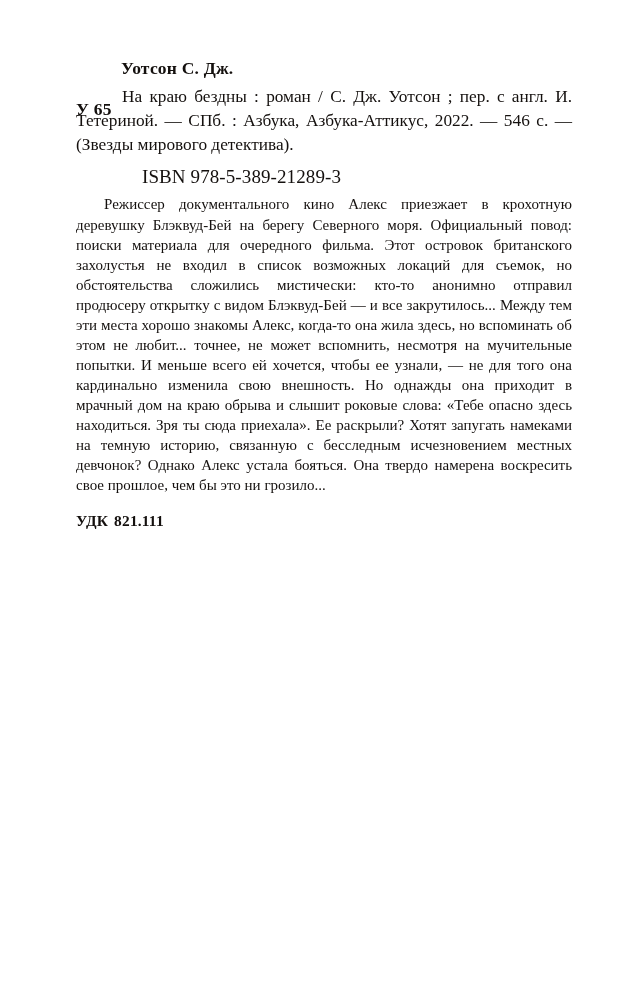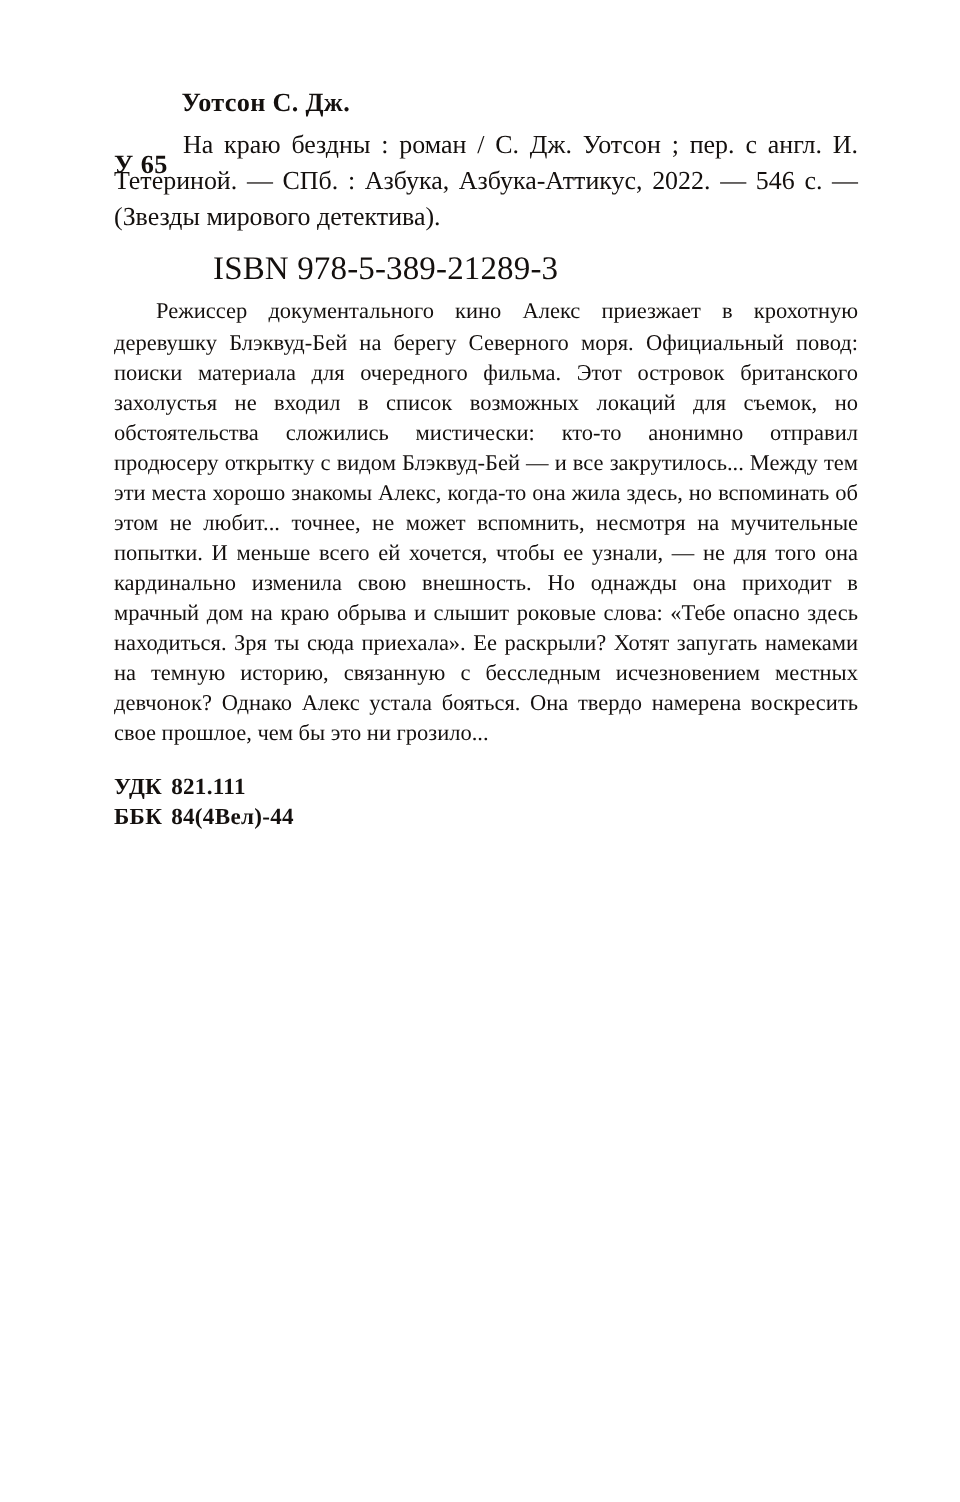--- a/index.html
+++ b/index.html
@@ -58,21 +58,21 @@
     font-size: 17.3px;
     line-height: 1.40;
     text-align: justify;
     text-justify: inter-word;
     margin: 0;
     text-indent: 46px;
     hyphens: manual;
   }
 
   .isbn-line {
-    font-size: 22px;
+    font-size: 19px;
     margin-top: 9px;
     margin-left: 66px;
     letter-spacing: 0.1px;
   }
 
   .annotation {
     font-size: 15px;
     line-height: 1.335;
     text-align: justify;
     text-justify: inter-word;
@@ -106,19 +106,16 @@
     </div>
 
     <div class="isbn-line">ISBN 978-5-389-21289-3</div>
 
     <p class="annotation">Режиссер документального кино Алекс приезжает в крохотную деревушку Блэквуд-Бей на берегу Северного моря. Официальный повод: поиски материала для очередного фильма. Этот островок британского захолустья не входил в список возможных локаций для съемок, но обстоятельства сложились мистически: кто-то анонимно отправил продюсеру открытку с видом Блэквуд-Бей — и все закрутилось... Между тем эти места хорошо знакомы Алекс, когда-то она жила здесь, но вспоминать об этом не любит... точнее, не может вспомнить, несмотря на мучительные попытки. И меньше всего ей хочется, чтобы ее узнали, — не для того она кардинально изменила свою внешность. Но однажды она приходит в мрачный дом на краю обрыва и слышит роковые слова: «Тебе опасно здесь находиться. Зря ты сюда приехала». Ее раскрыли? Хотят запугать намеками на темную историю, связанную с бесследным исчезновением местных девчонок? Однако Алекс устала бояться. Она твердо намерена воскресить свое прошлое, чем бы это ни грозило...</p>
 
     <div class="classif">
       <div class="classif-row">
         <span>УДК</span><span class="udk-num">821.111</span>
       </div>
-      <div class="classif-row">
-        <span>ББК</span><span class="bbk-num">84(4Вел)-44</span>
-      </div>
     </div>
 
   </div>
 </div>
 
 </body></html>

